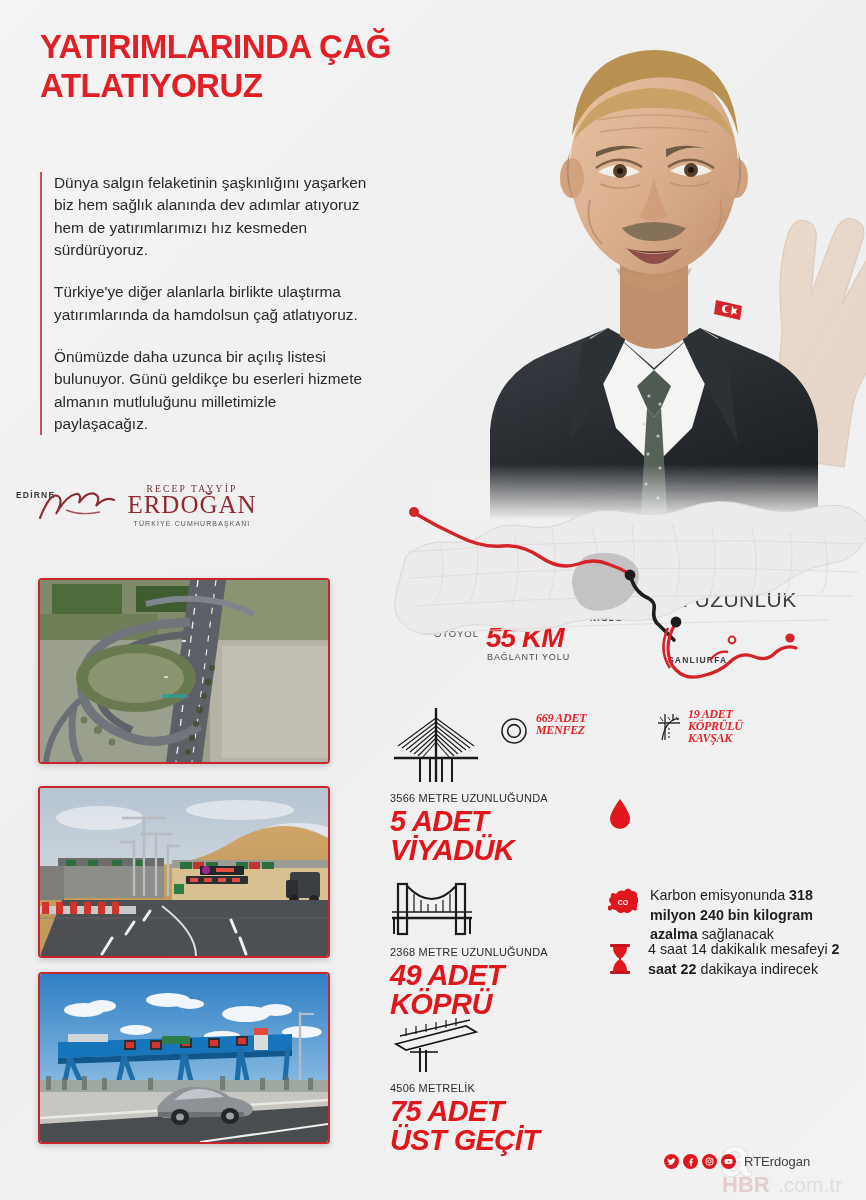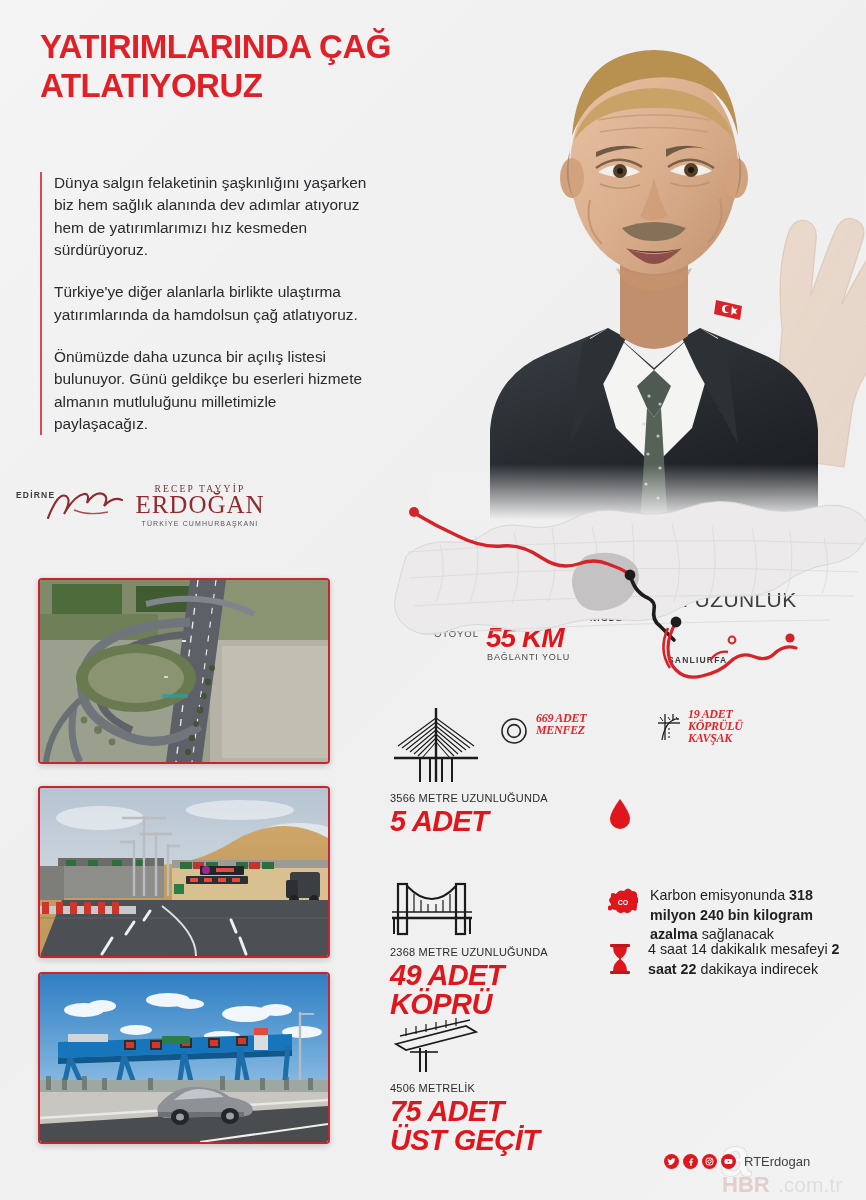--- a/index.html
+++ b/index.html
@@ -56,21 +56,21 @@
     color: #2a2a2e;
     font-size: 15.4px;
     line-height: 1.45;
     margin-bottom: 20px;
   }
   .bodycopy p:last-child { margin-bottom: 0; }
 
   
   .signature {
     position: absolute;
-    left: 44px; top: 482px;
+    left: 36px; top: 482px;
     width: 230px; height: 56px;
     z-index: 5;
   }
   .sig-mark { position:absolute; left:0; top:2px; }
   .sig-text { position:absolute; left:82px; top:2px; text-align:center; width:148px; }
   .sig-first {
     font-family: "Liberation Serif", serif;
     font-size: 9.5px; letter-spacing: 2.2px;
     color: #6d3033; text-transform: uppercase;
   }
@@ -683,20 +683,21 @@
                  M46 32 L64 50 M46 36 L60 52" stroke="#1b1b1b" stroke-width="1.1" fill="none"></path>
         <path d="M4 52 H88" stroke="#1b1b1b" stroke-width="2.6"></path>
         <path d="M30 52 V76 M40 52 V76 M52 52 V76 M62 52 V76" stroke="#1b1b1b" stroke-width="2"></path>
       </svg>
     </div>
     <div class="sub">
       <b>3566 METRE</b><span> UZUNLUĞUNDA</span>
     </div>
     <div class="headline">
       <span>5 ADET</span>
+      <span>VİYADÜK</span>
     </div>
   </div>
 
   <div class="metric" id="metric-kopru">
     <div class="micon">
       <svg width="84" height="60" viewBox="0 0 84 60">
         <rect x="8" y="6" width="9" height="50" fill="none" stroke="#1b1b1b" stroke-width="2.2"></rect>
         <rect x="66" y="6" width="9" height="50" fill="none" stroke="#1b1b1b" stroke-width="2.2"></rect>
         <path d="M2 40 H82" stroke="#1b1b1b" stroke-width="2.6"></path>
         <path d="M2 34 H82" stroke="#1b1b1b" stroke-width="1.4"></path>

